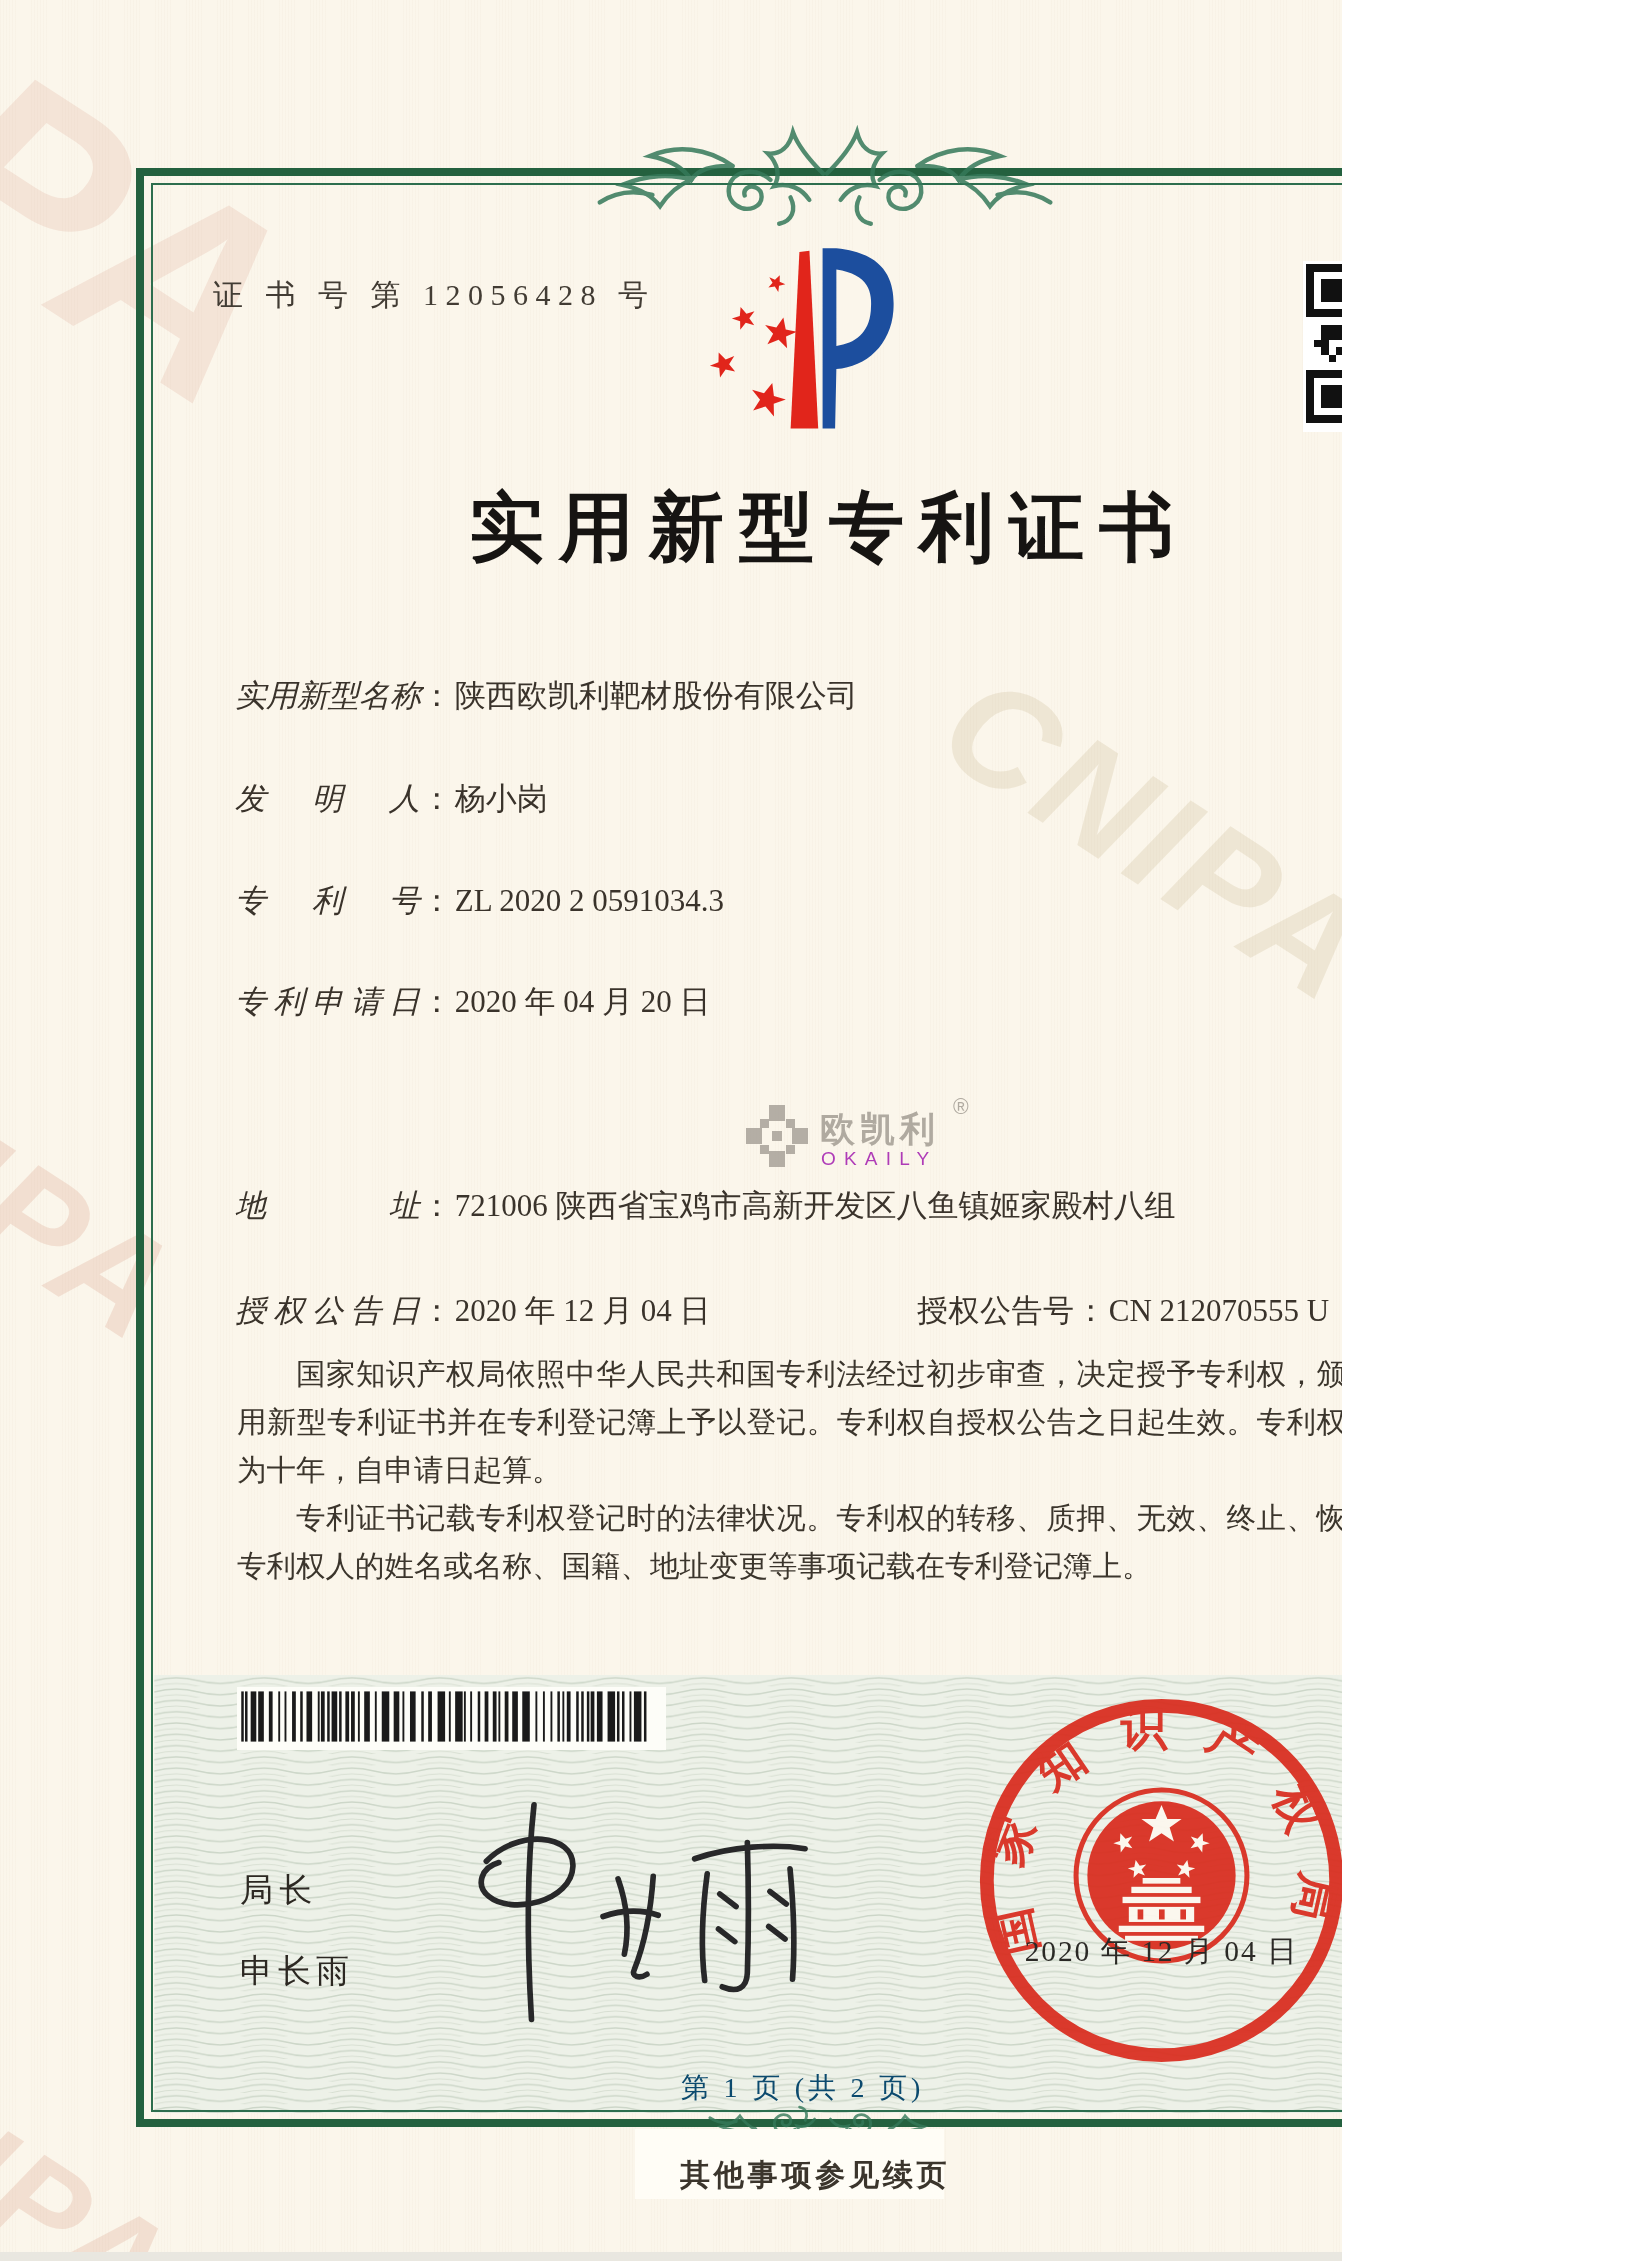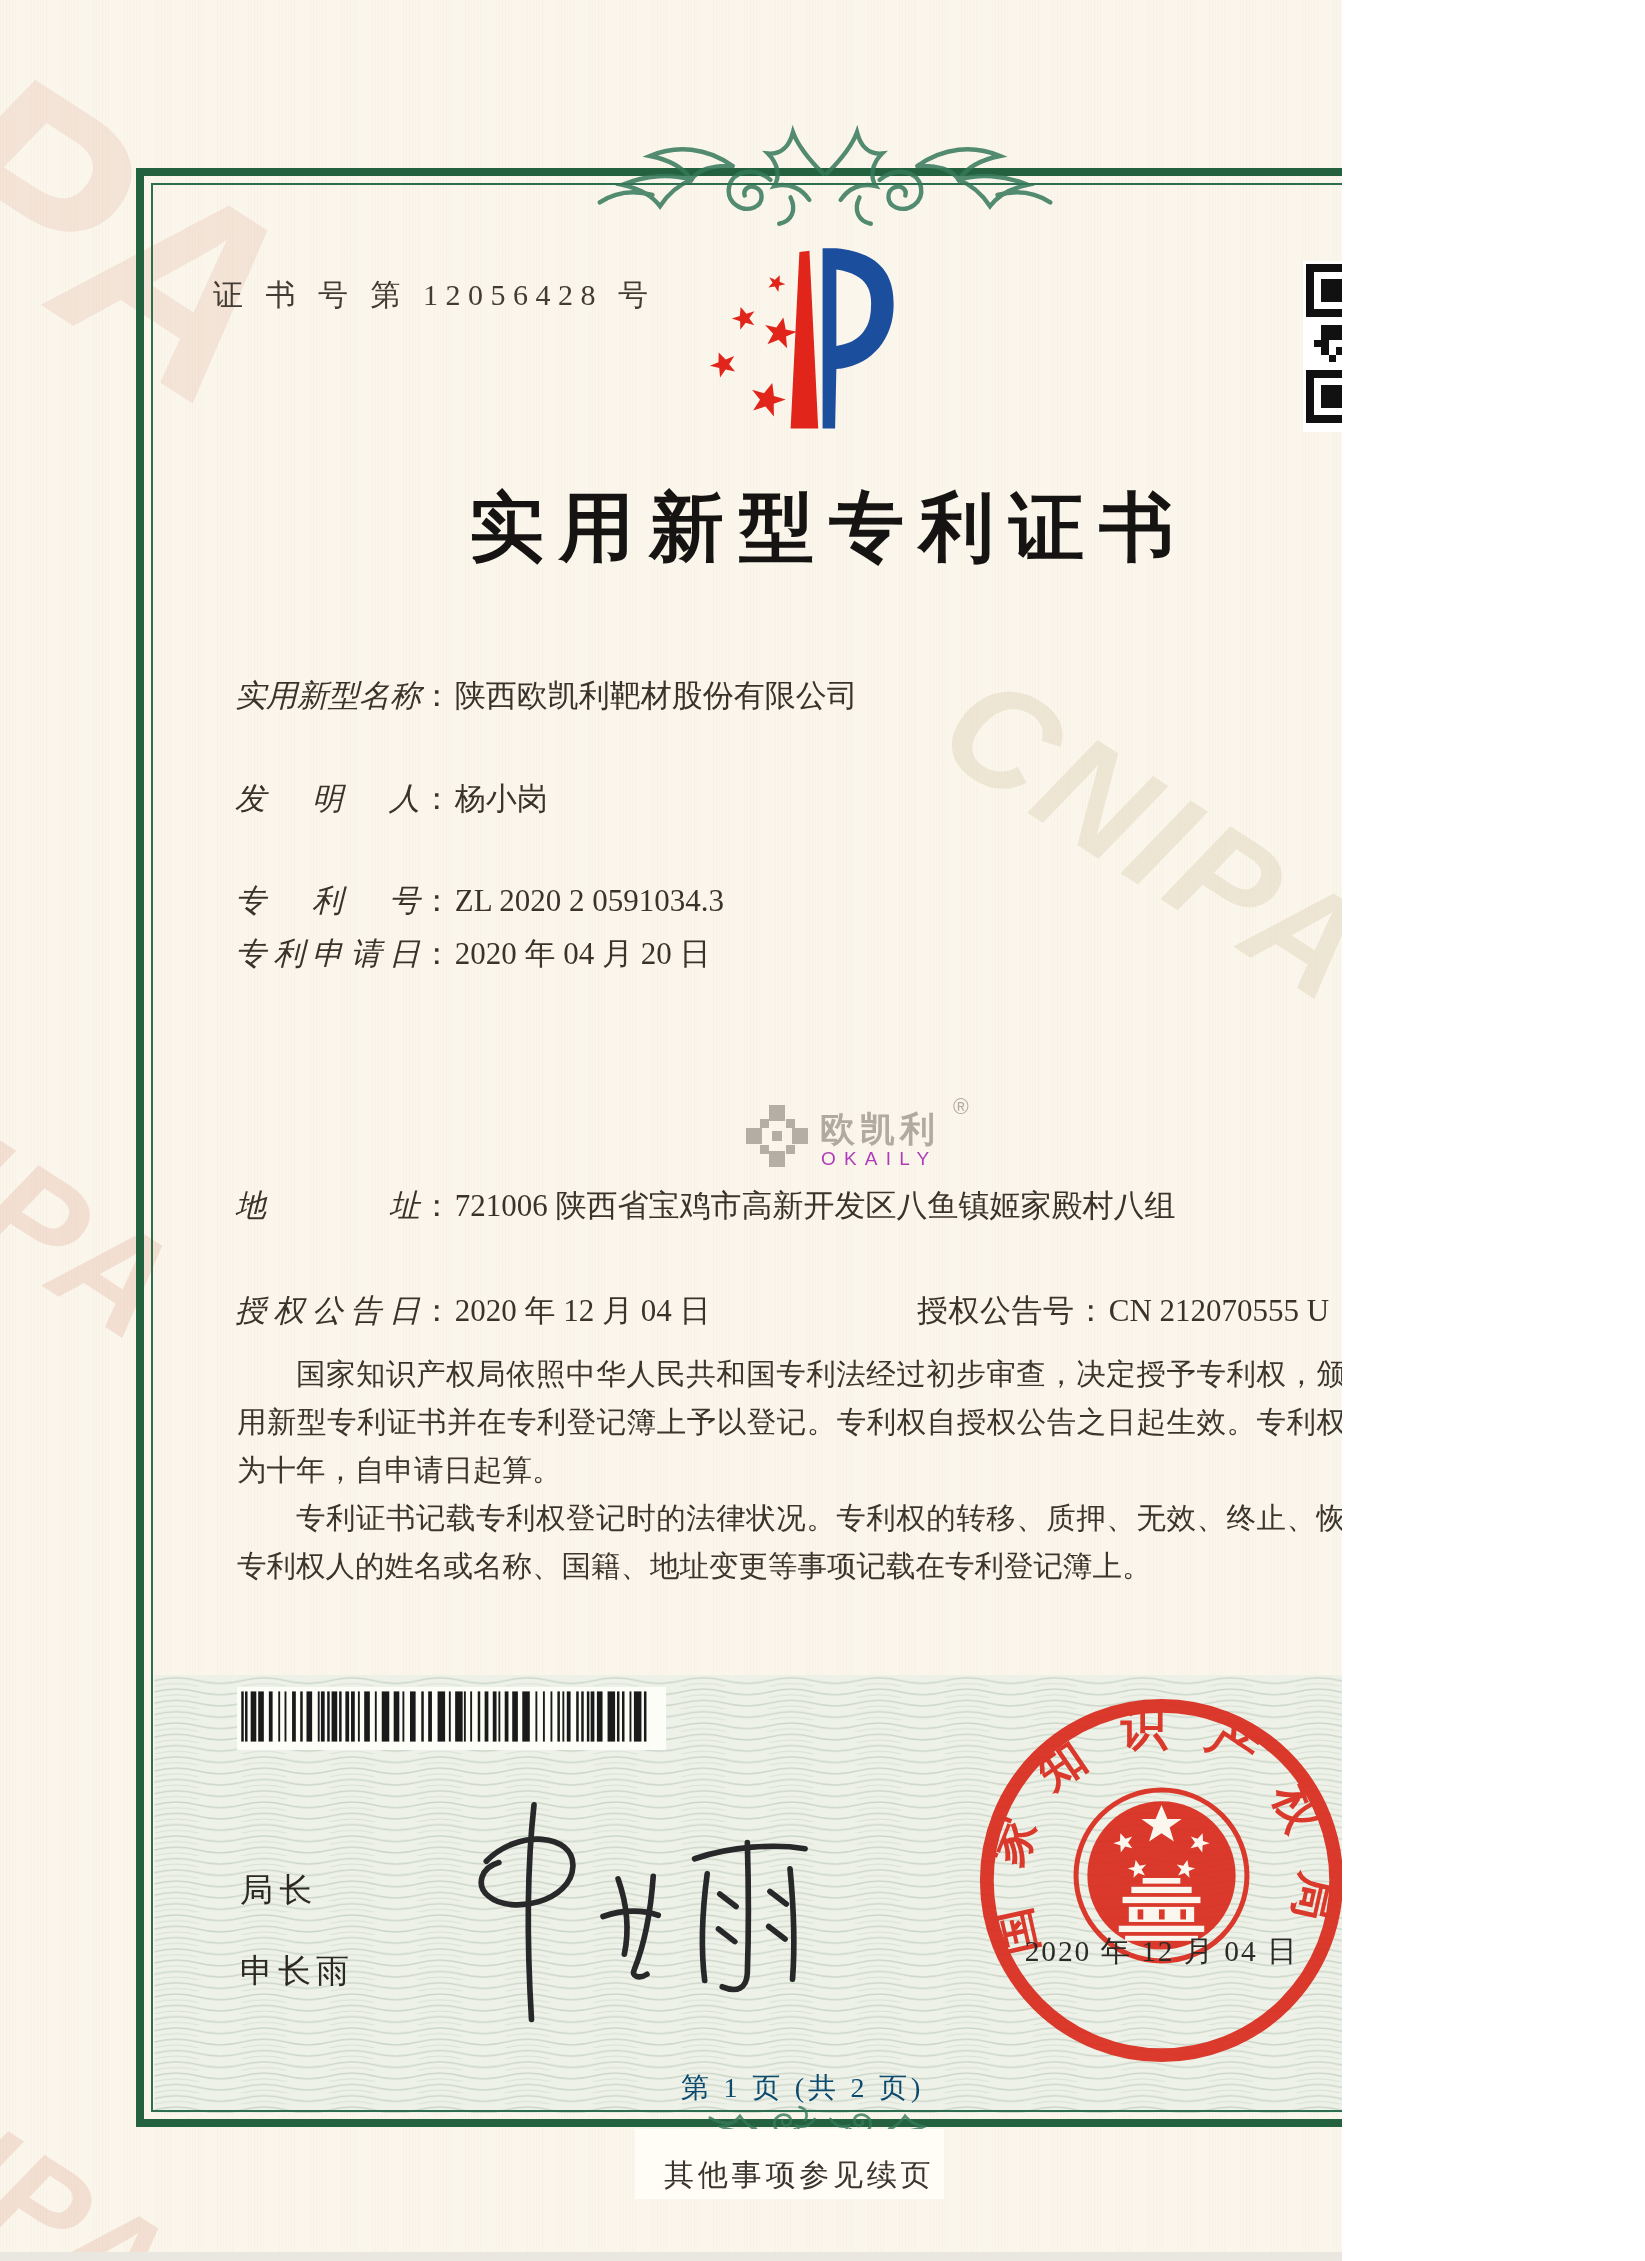--- a/index.html
+++ b/index.html
@@ -37,21 +37,21 @@
   .legal{left:237px;top:1350px;width:1169px;font-size:29.5px;line-height:48px;color:#3b352c;
     text-align:justify;}
   .legal p{margin:0;text-indent:59px;}
   .barcode-box{left:237px;top:1687px;width:424px;height:58px;background:#fdfdf8;padding:2.5px 2.5px;z-index:3;}
   .role{left:240px;top:1868px;font-size:33px;letter-spacing:6.3px;color:#2c2822;z-index:4;}
   .dname{left:240px;top:1949px;font-size:33px;letter-spacing:5px;color:#2c2822;z-index:4;}
   .sig-svg{position:absolute;left:411px;top:1786px;z-index:4;}
   .seal-svg{position:absolute;left:973px;top:1692px;z-index:4;}
   .pageinfo{left:681px;top:2069px;font-size:28px;letter-spacing:3.8px;color:#0c4a6e;z-index:4;}
   .contin-box{left:635px;top:2129px;width:309px;height:70px;background:#fffdf6;z-index:3;}
-  .contin{left:664px;top:2155px;font-size:30px;letter-spacing:3.8px;color:#3b352c;z-index:4;font-weight:400;}
+  .contin{left:680px;top:2155px;font-size:30px;letter-spacing:3.8px;color:#3b352c;z-index:4;font-weight:700;}
   .bottom-strip{left:0;top:2252px;width:1645px;height:8.8px;background:#e9e7e0;z-index:3;}
   
   .brand{left:746px;top:1100px;z-index:3;opacity:0.85;}
   .brand-icon{position:absolute;left:0;top:5px;width:63px;height:63px;}
   .brand-icon i{position:absolute;background:#a8a299;display:block;}
   .brand-cn{position:absolute;left:74px;top:6.3px;font-size:35px;color:#a39d94;letter-spacing:5px;
     font-family:"Liberation Sans","DejaVu Sans",sans-serif;font-weight:700;white-space:nowrap;}
   .brand-reg{position:absolute;left:207px;top:-5px;font-size:21.3px;color:#a39d94;
     font-family:"Liberation Sans","DejaVu Sans",sans-serif;}
   .brand-en{position:absolute;left:75px;top:48px;font-size:19px;color:#a21caf;letter-spacing:8.2px;
@@ -270,21 +270,21 @@
 
   <div class="abs row" style="top:675px">
     <span class="lab">实用新型名称</span><span class="sep">：</span><span class="val">陕西欧凯利靶材股份有限公司</span>
   </div>
   <div class="abs row" style="top:778px">
     <span class="lab">发明人</span><span class="sep">：</span><span class="val">杨小岗</span>
   </div>
   <div class="abs row" style="top:880px">
     <span class="lab">专利号</span><span class="sep">：</span><span class="val">ZL 2020 2 0591034.3</span>
   </div>
-  <div class="abs row" style="top:933px">
+  <div class="abs row" style="top:981px">
     <span class="lab">专利申请日</span><span class="sep">：</span><span class="val">2020 年 04 月 20 日</span>
   </div>
   <div class="abs row" style="top:1185px">
     <span class="lab">地址</span><span class="sep">：</span><span class="val">721006 陕西省宝鸡市高新开发区八鱼镇姬家殿村八组</span>
   </div>
   <div class="abs row" style="top:1290px">
     <span class="lab">授权公告日</span><span class="sep">：</span><span class="val">2020 年 12 月 04 日</span>
   </div>
   <div class="abs row grant2" style="top:1290px">
     <span class="lab5">授权公告号</span><span class="sep">：</span><span class="val">CN 212070555 U</span>

